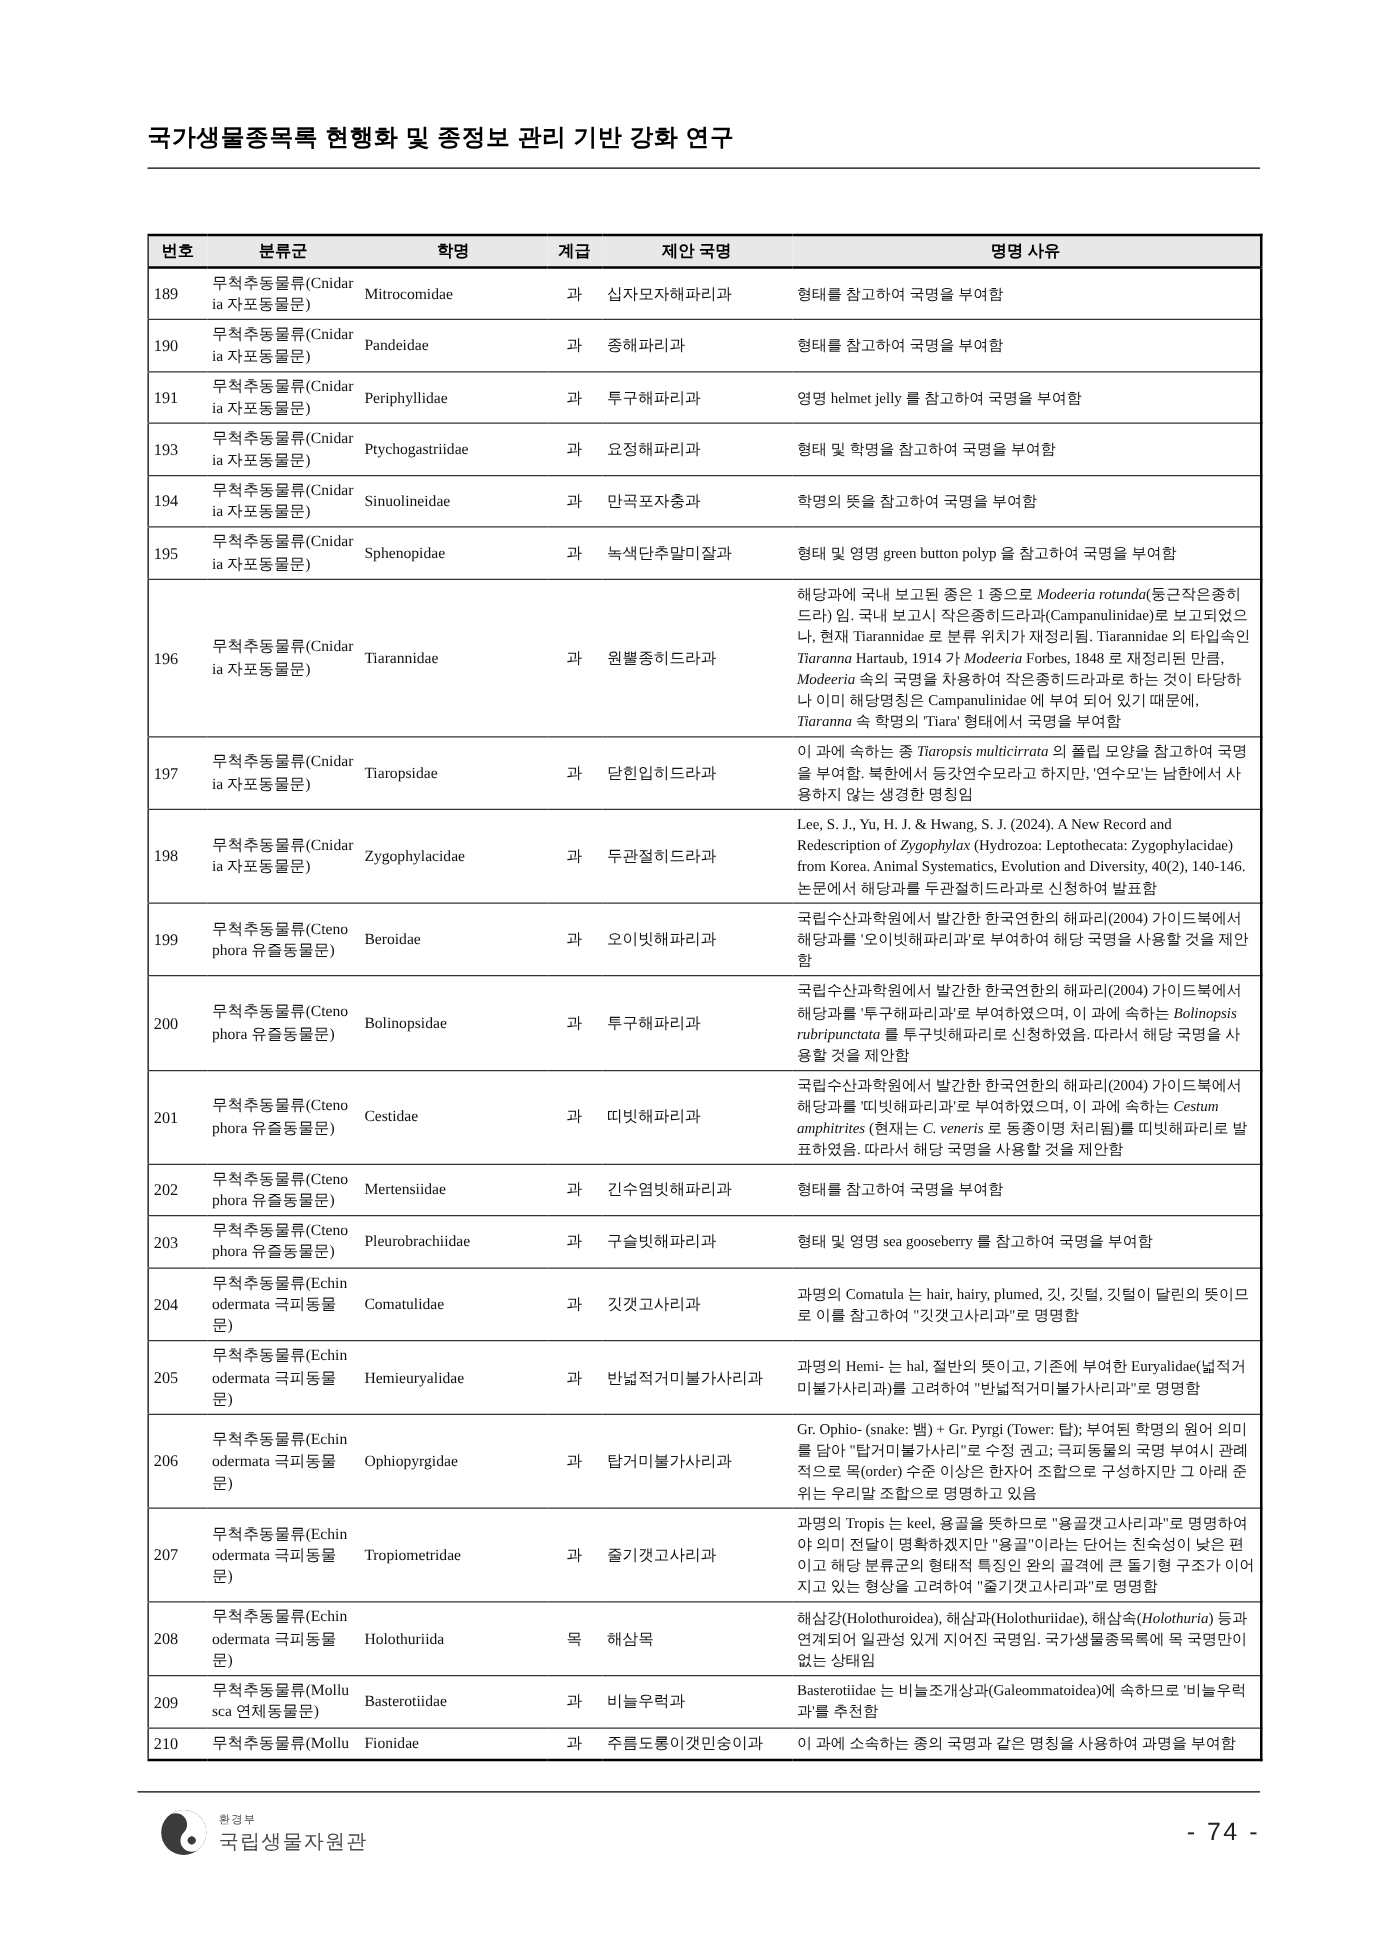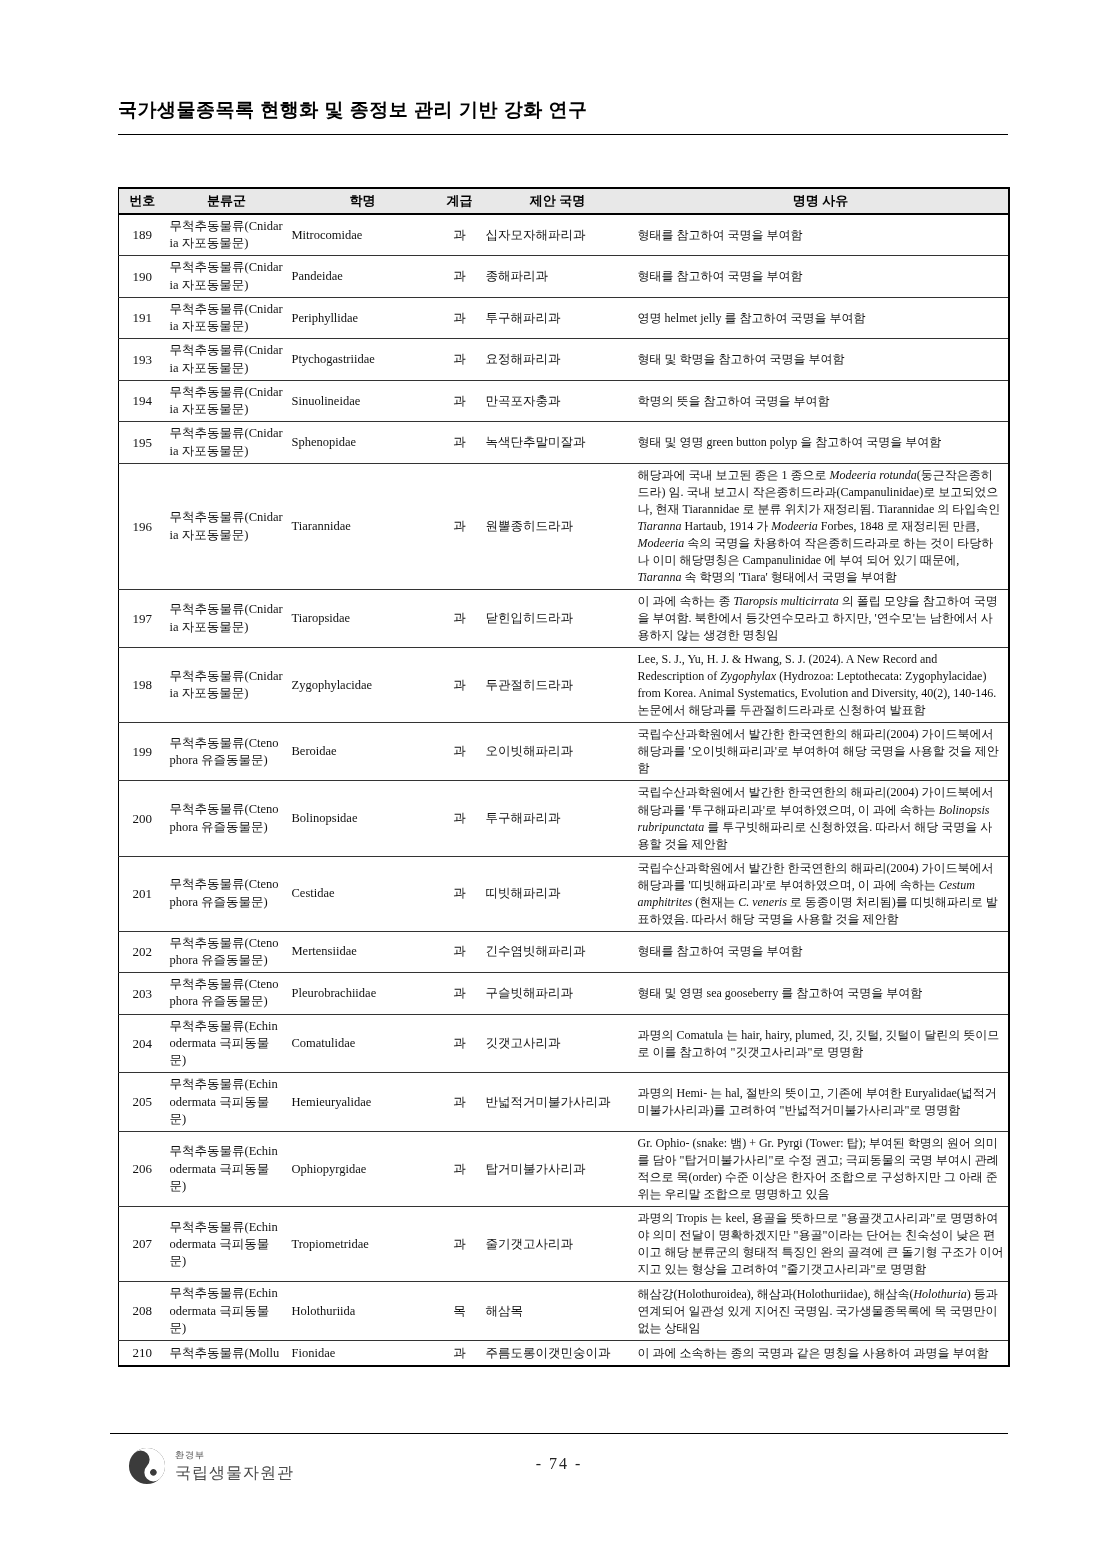--- a/index.html
+++ b/index.html
@@ -44,41 +44,41 @@
     text-align:center;
     color:#000;
   }
   table.species td{
     border-top:1px solid #333;
     padding:3px 4px;
     vertical-align:middle;
     color:#111;
   }
   table.species tr:first-child td{border-top:none;}
-  td.c-no{text-align:center;font-size:13px;margin-top:12px;}
+  td.c-no{font-size:13px;margin-top:12px;}
   td.c-group{word-break:break-all;padding-left:3px;}
   td.c-sci{padding-left:3px;}
   td.c-rank{text-align:center;}
   td.c-kname{padding-left:16px;}
   td.c-reason{font-size:12px;padding-left:7px;padding-right:8px;line-height:1.42;}
   td.c-reason i{font-style:italic;}
 
   .footer{position:absolute;left:110px;top:1433px;width:898px;}
   .footer-rule{border-top:1.5px solid #000;height:0;}
   .footer-row{position:relative;margin-top:13px;height:44px;}
   .logo{position:absolute;left:18px;top:0;display:flex;align-items:center;}
   .logo-mark{width:38px;height:38px;flex:0 0 auto;}
   .logo-text{margin-left:9px;color:#4a4a4a;font-family:"Liberation Sans","DejaVu Sans",sans-serif;}
   .logo-ministry{font-size:9px;letter-spacing:1px;}
   .logo-institute{font-size:16px;font-weight:400;letter-spacing:1px;margin-top:1px;}
   .page-number{
     position:absolute;left:0;right:0;top:8px;
-    text-align:center;
-    font-size:16px;letter-spacing:2px;color:#222;
-    font-family:Liberation Serif, serif;
+    text-align:right;
+    font-size:20px;letter-spacing:2px;color:#222;
+    font-family:Liberation Sans, sans-serif;
   }
 </style>
 </head>
 <body>
 
 <div class="page">
   <div class="content">
     <h1 class="doc-title">국가생물종목록 현행화 및 종정보 관리 기반 강화 연구</h1>
     <div class="title-rule"></div>
 
@@ -246,20 +246,28 @@
             <td class="c-kname">줄기갯고사리과</td>
             <td class="c-reason">과명의 Tropis 는 keel, 용골을 뜻하므로 "용골갯고사리과"로 명명하여야 의미 전달이 명확하겠지만 "용골"이라는 단어는 친숙성이 낮은 편이고 해당 분류군의 형태적 특징인 완의 골격에 큰 돌기형 구조가 이어지고 있는 형상을 고려하여 "줄기갯고사리과"로 명명함</td>
           </tr>
           <tr>
             <td class="c-no">208</td>
             <td class="c-group">무척추동물류(Echinodermata 극피동물문)</td>
             <td class="c-sci">Holothuriida</td>
             <td class="c-rank">목</td>
             <td class="c-kname">해삼목</td>
             <td class="c-reason">해삼강(Holothuroidea), 해삼과(Holothuriidae), 해삼속(<i>Holothuria</i>) 등과 연계되어 일관성 있게 지어진 국명임. 국가생물종목록에 목 국명만이 없는 상태임</td>
+          </tr>
+          <tr>
+            <td class="c-no">209</td>
+            <td class="c-group">무척추동물류(Mollusca 연체동물문)</td>
+            <td class="c-sci">Basterotiidae</td>
+            <td class="c-rank">과</td>
+            <td class="c-kname">비늘우럭과</td>
+            <td class="c-reason">Basterotiidae 는 비늘조개상과(Galeommatoidea)에 속하므로 '비늘우럭과'를 추천함</td>
           </tr>
           <tr>
             <td class="c-no">210</td>
             <td class="c-group">무척추동물류(Mollu</td>
             <td class="c-sci">Fionidae</td>
             <td class="c-rank">과</td>
             <td class="c-kname">주름도롱이갯민숭이과</td>
             <td class="c-reason">이 과에 소속하는 종의 국명과 같은 명칭을 사용하여 과명을 부여함</td>
           </tr>
         </tbody>

